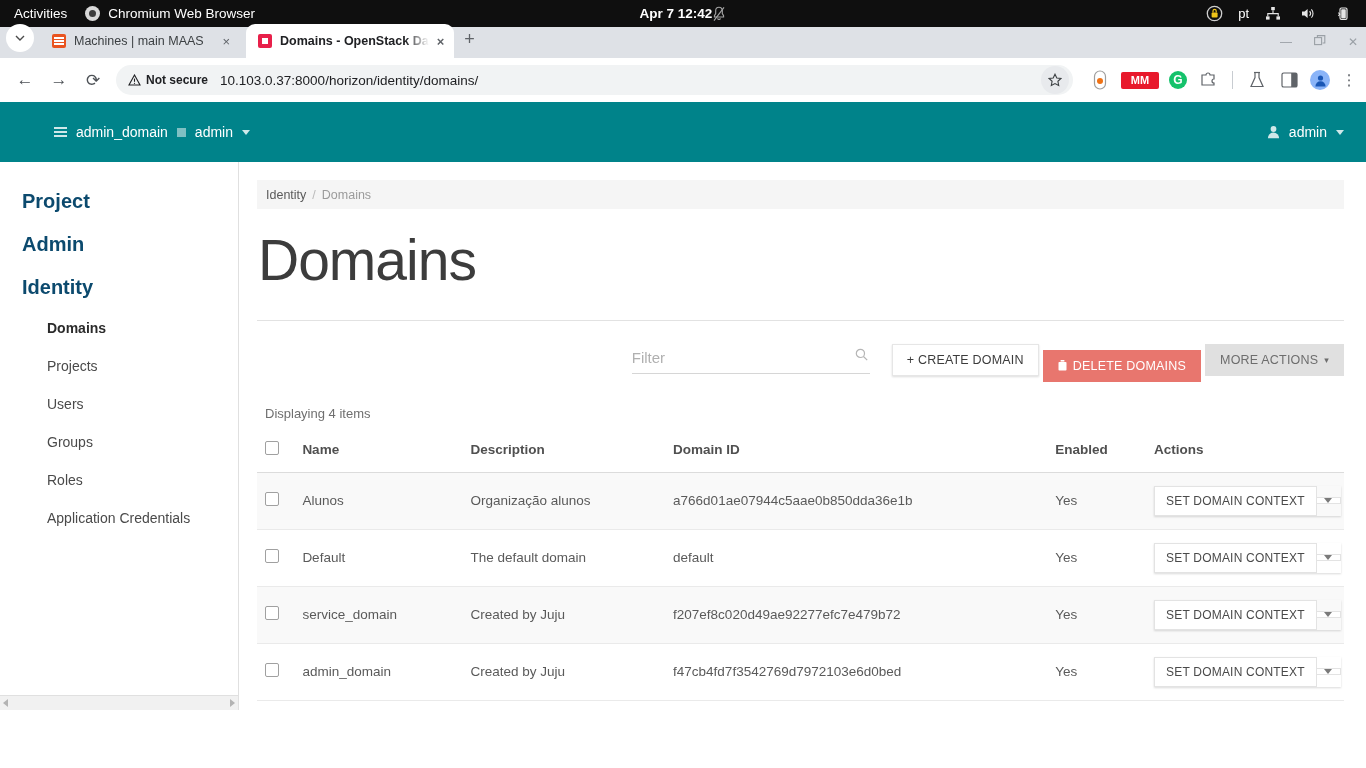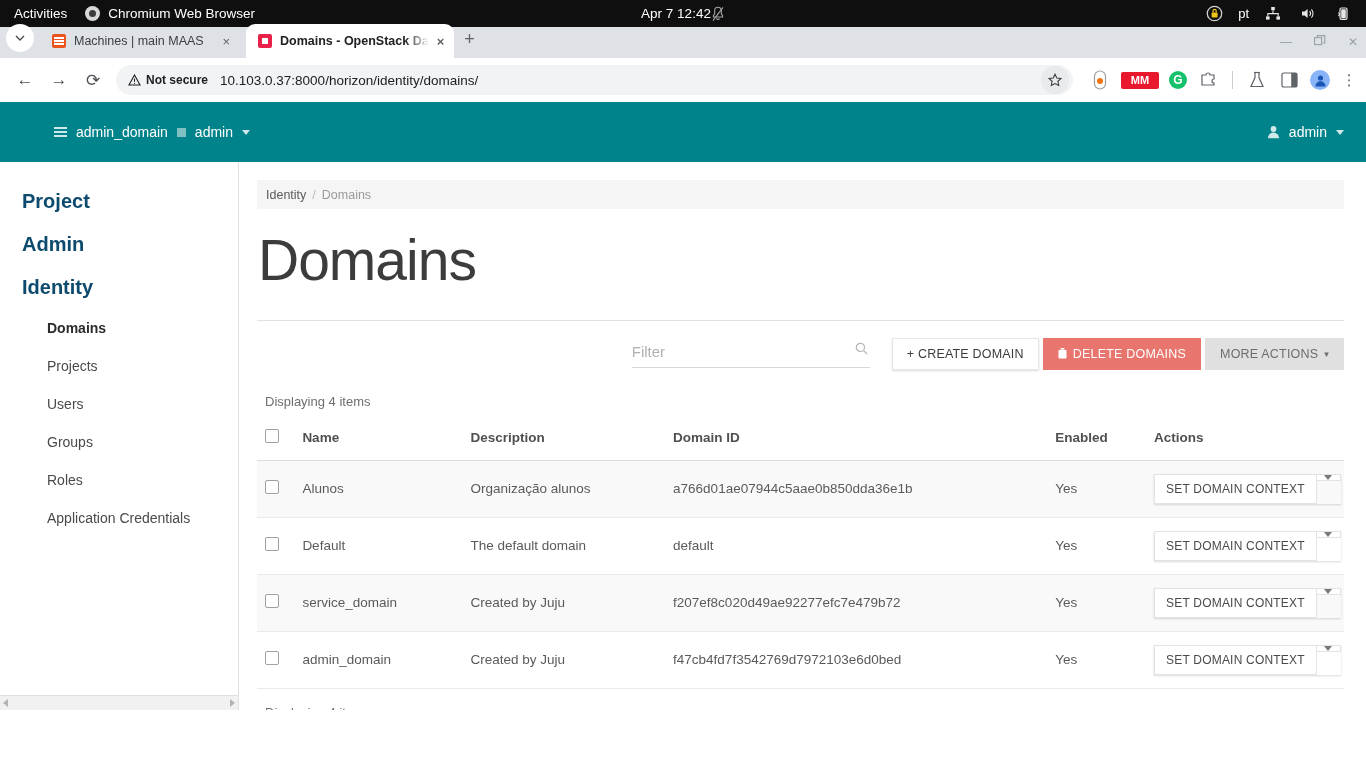--- a/index.html
+++ b/index.html
@@ -26,20 +26,21 @@
   }
   .chromium-dot::after {
     content: ""; position: absolute; left: 4px; top: 4px;
     width: 7px; height: 7px; border-radius: 50%;
     background: #3b3b3b;
   }
   .gnome-center {
     position: absolute; left: 0; right: 0; top: 0; height: 27px;
     display: flex; align-items: center; justify-content: center; 
     pointer-events: none;
+    font-weight: bold;
   }
   .gnome-center > * { pointer-events: auto; }
   .bell-off { position: relative; width: 14px; height: 16px; opacity: .75; }
   .gnome-right {
     position: absolute; right: 12px; top: 0; height: 27px;
     display: flex; align-items: center; gap: 13px;
   }
   .gnome-right .lang { font-size: 13px; }
 
   
@@ -171,21 +172,21 @@
   tbody td { font-size: 13.5px; color: #5a5a5a; padding: 13px 0; border-bottom: 1px solid #eaeaea; }
   tbody tr.odd td { background: #f9f9f9; }
   .col-check { width: 46px; padding-left: 8px !important; }
   .col-name { width: 170px; }
   .col-desc { width: 206px; }
   .col-id { width: 386px; }
   .col-enabled { width: 100px; }
   .col-actions { width: 190px; }
   .chk { width: 14px; height: 14px; border: 1.6px solid #a0a0a0; border-radius: 2px;
          background: #fff; display: inline-block; }
-  .split-btn { display: inline-flex; align-items: flex-start; box-shadow: 0 1px 2px rgba(0,0,0,.15); }
+  .split-btn { display: inline-flex; align-items: center; box-shadow: 0 1px 2px rgba(0,0,0,.15); }
   .split-main {
     background: #ffffff; border: 1px solid #e3e3e3; font-size: 12px; color: #4a4a4a;
     padding: 7px 11px; white-space: nowrap; letter-spacing: .2px;
   }
   .split-caret {
     background: #ffffff; border: 1px solid #e3e3e3; border-left: none; width: 24px;
     display: flex; align-items: center; justify-content: center;
   }
   .split-caret .cdark { border-top-color: #7a7a7a; }
   .footer-count { font-size: 13px; color: #6f6f6f; padding: 16px 0 0 8px; }
@@ -409,21 +410,21 @@
         <span class="filter-search-ico">
           <svg width="13" height="13" viewBox="0 0 13 13">
             <circle cx="5.4" cy="5.4" r="4.1" fill="none" stroke="#b5b5b5" stroke-width="1.2"></circle>
             <line x1="8.5" y1="8.5" x2="12.2" y2="12.2" stroke="#b5b5b5" stroke-width="1.2"></line>
           </svg>
         </span>
       </div>
 
       <button class="btn btn-create">+ CREATE DOMAIN</button>
 
-      <button class="btn btn-delete" style="margin-left:4px;">
+      <button class="btn btn-delete" style="margin-left:4px;margin-top:12px;">
         <span class="trash">
           <svg width="9" height="11" viewBox="0 0 9 11">
             <rect x="0.5" y="2" width="8" height="8.5" rx="0.8" fill="#ffffff"></rect>
             <rect x="2.6" y="0" width="3.8" height="1.6" fill="#ffffff"></rect>
           </svg>
         </span>
         <span>DELETE DOMAINS</span>
       </button>
 
       <button class="btn btn-more" style="margin-left:4px;">

